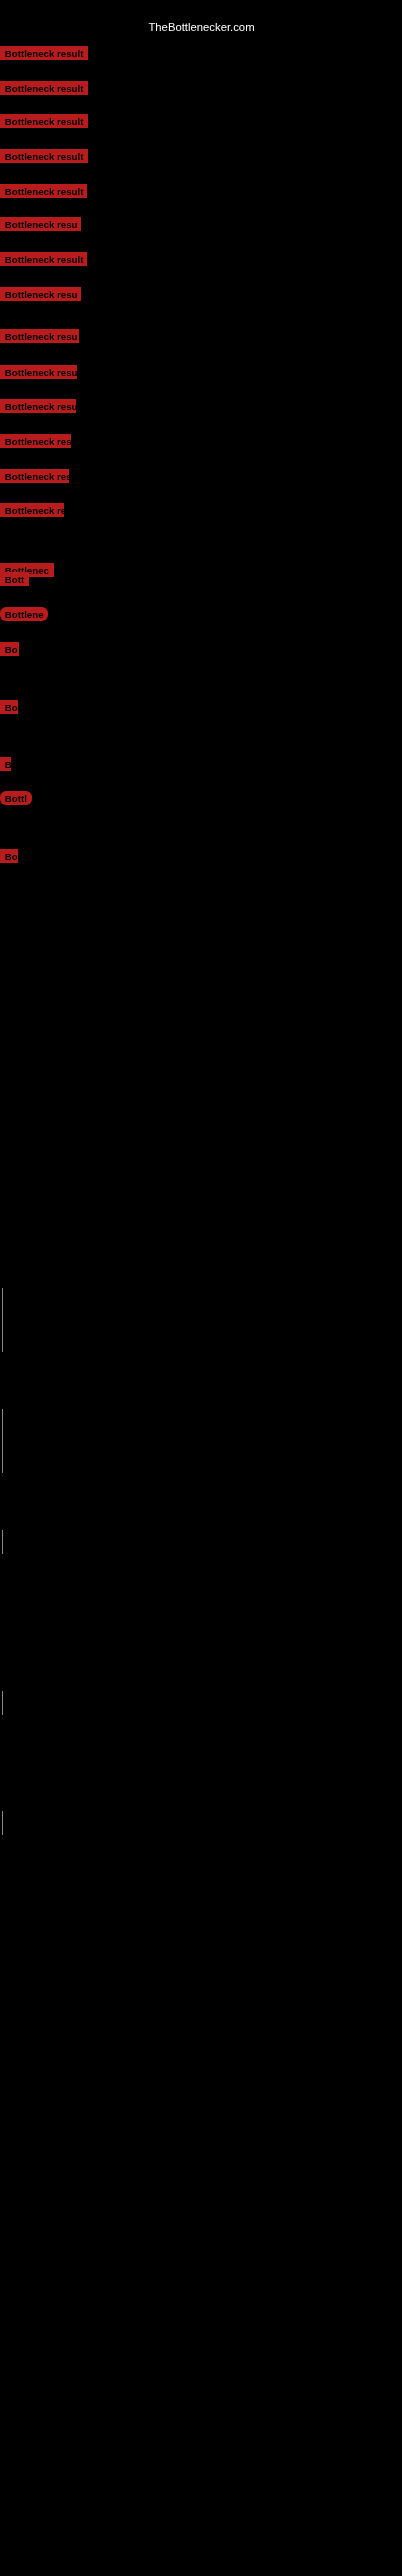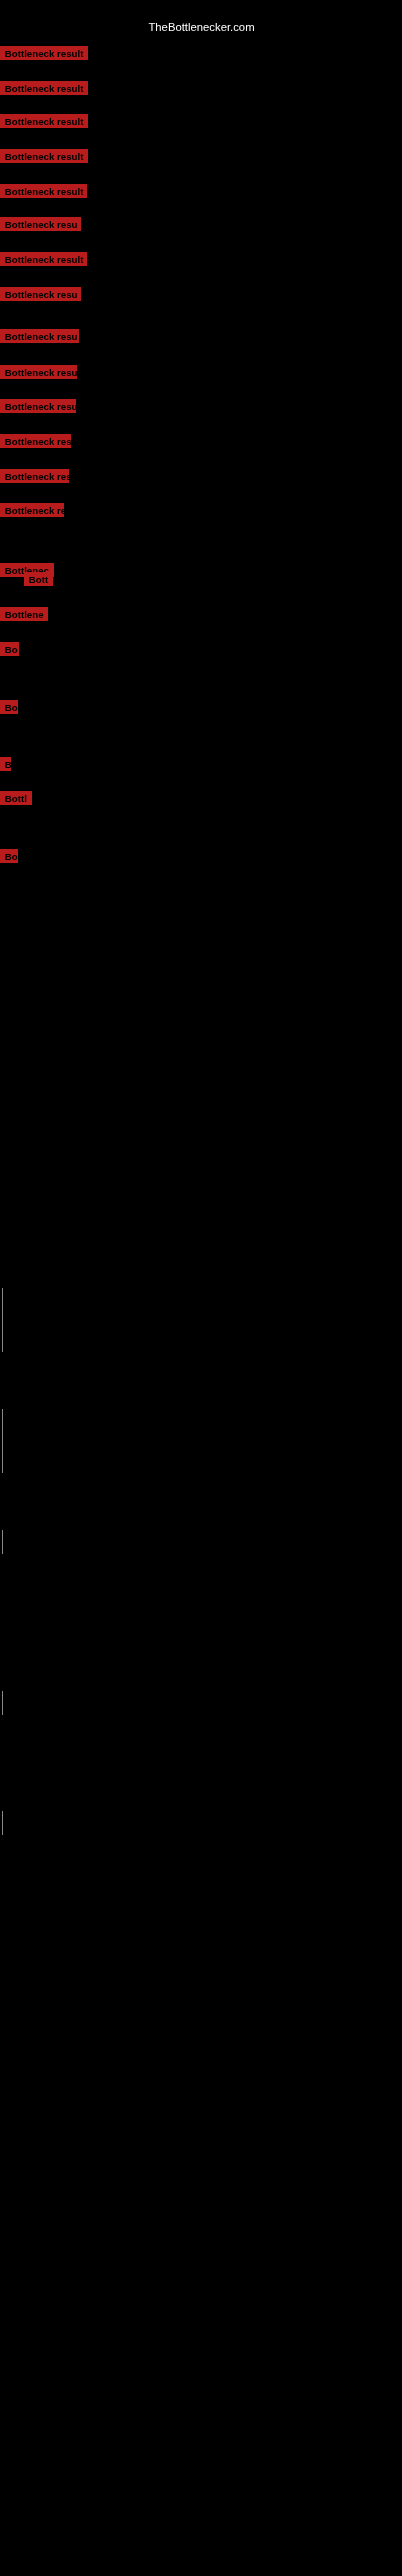--- a/index.html
+++ b/index.html
@@ -62,26 +62,26 @@
     <div class="bottleneck-badge" style="top: 217px; max-width: 81px;">Bottleneck resu</div>
     <div class="bottleneck-badge" style="top: 252px; max-width: 87px;">Bottleneck result</div>
     <div class="bottleneck-badge" style="top: 287px; max-width: 81px;">Bottleneck resu</div>
     <div class="bottleneck-badge" style="top: 329px; max-width: 79px;">Bottleneck resu</div>
     <div class="bottleneck-badge" style="top: 365px; max-width: 77px;">Bottleneck resu</div>
     <div class="bottleneck-badge" style="top: 399px; max-width: 76px;">Bottleneck resu</div>
     <div class="bottleneck-badge" style="top: 434px; max-width: 71px;">Bottleneck res</div>
     <div class="bottleneck-badge" style="top: 469px; max-width: 69px;">Bottleneck res</div>
     <div class="bottleneck-badge" style="top: 503px; max-width: 64px;">Bottleneck re</div>
     <div class="bottleneck-badge" style="top: 538px; max-width: 55px; margin-top: 25px;">Bottlenec</div>
-    <div class="bottleneck-badge" style="top: 572px; max-width: 32px; margin-left: 24px;">Bott</div>
-    <div class="bottleneck-badge" style="top: 607px; max-width: 50px;">Bottlene</div>
+    <div class="bottleneck-badge" style="top: 572px; max-width: 32px;">Bott</div>
+    <div class="bottleneck-badge" style="top: 607px; max-width: 50px; border-radius: 6px;">Bottlene</div>
     <div class="bottleneck-badge" style="top: 642px; max-width: 19.3px;">Bo</div>
     <div class="bottleneck-badge" style="top: 700px; max-width: 17.7px;">Bo</div>
     <div class="bottleneck-badge" style="top: 757px; max-width: 11.3px;">B</div>
-    <div class="bottleneck-badge" style="top: 791px; max-width: 35px;">Bottl</div>
+    <div class="bottleneck-badge" style="top: 791px; max-width: 35px; border-radius: 6px;">Bottl</div>
     <div class="bottleneck-badge" style="top: 849px; max-width: 17.7px;">Bo</div>
   </div>
 <div id="lines-container">
     <div class="vertical-line" style="top: 1288px; height: 64px;"></div>
     <div class="vertical-line" style="top: 1409px; height: 64px;"></div>
     <div class="vertical-line" style="top: 1530px; height: 24px;"></div>
     <div class="vertical-line" style="top: 1691px; height: 24px;"></div>
     <div class="vertical-line" style="top: 1811px; height: 24px;"></div>
   </div>
 

